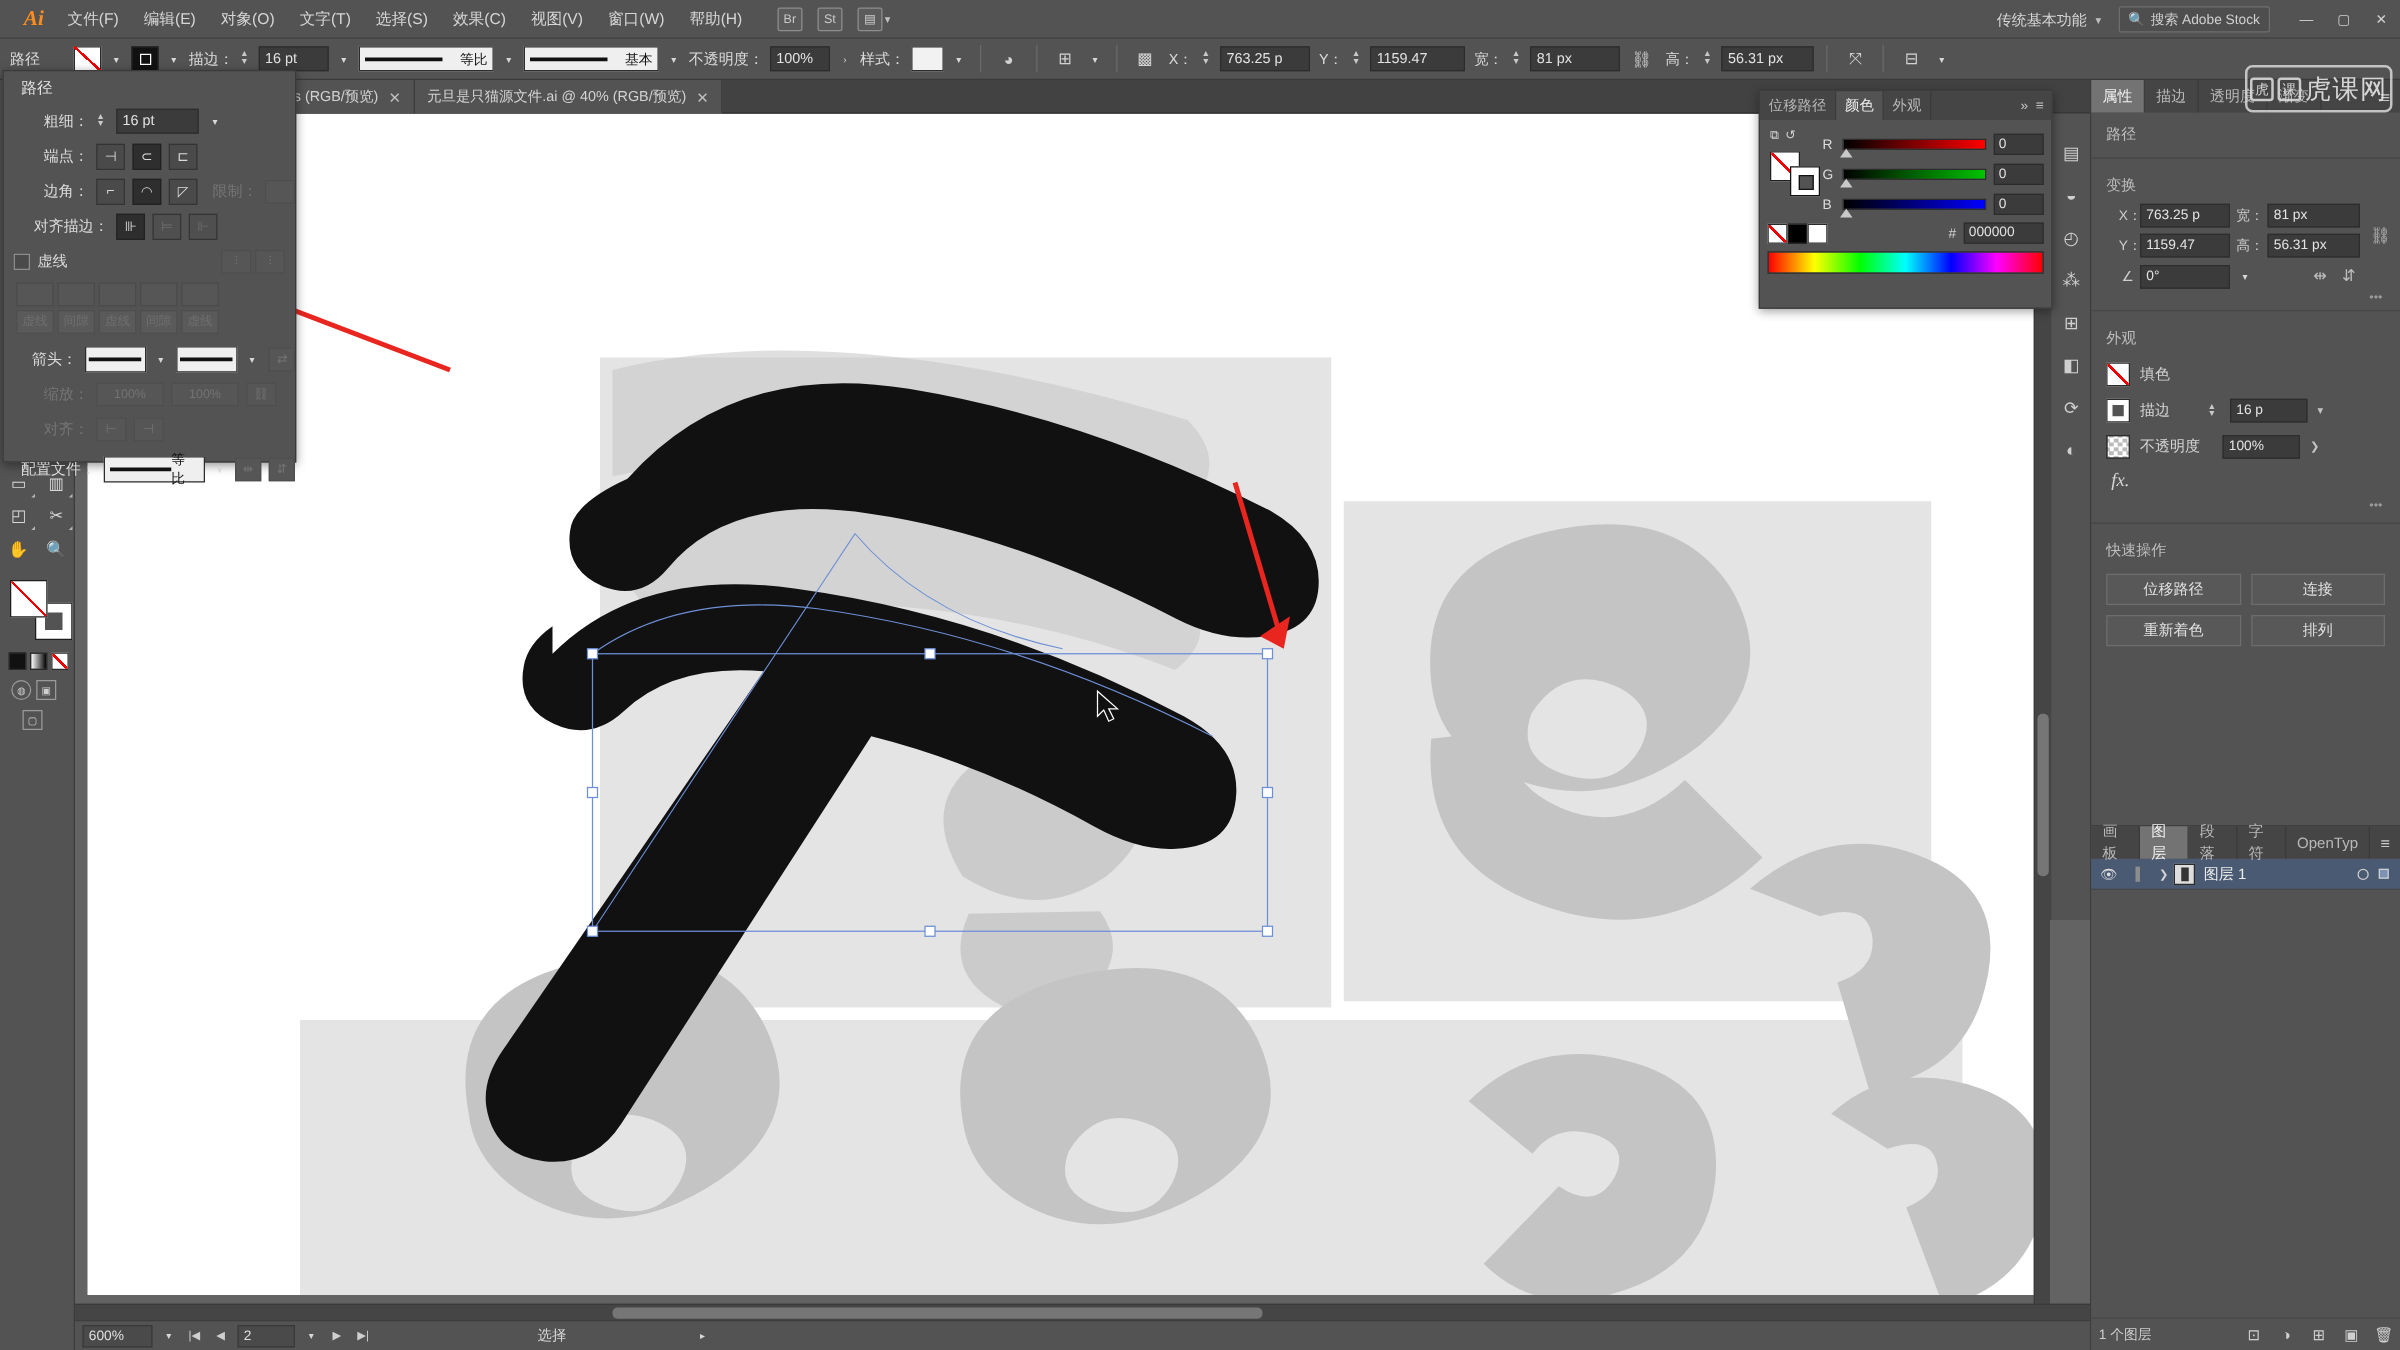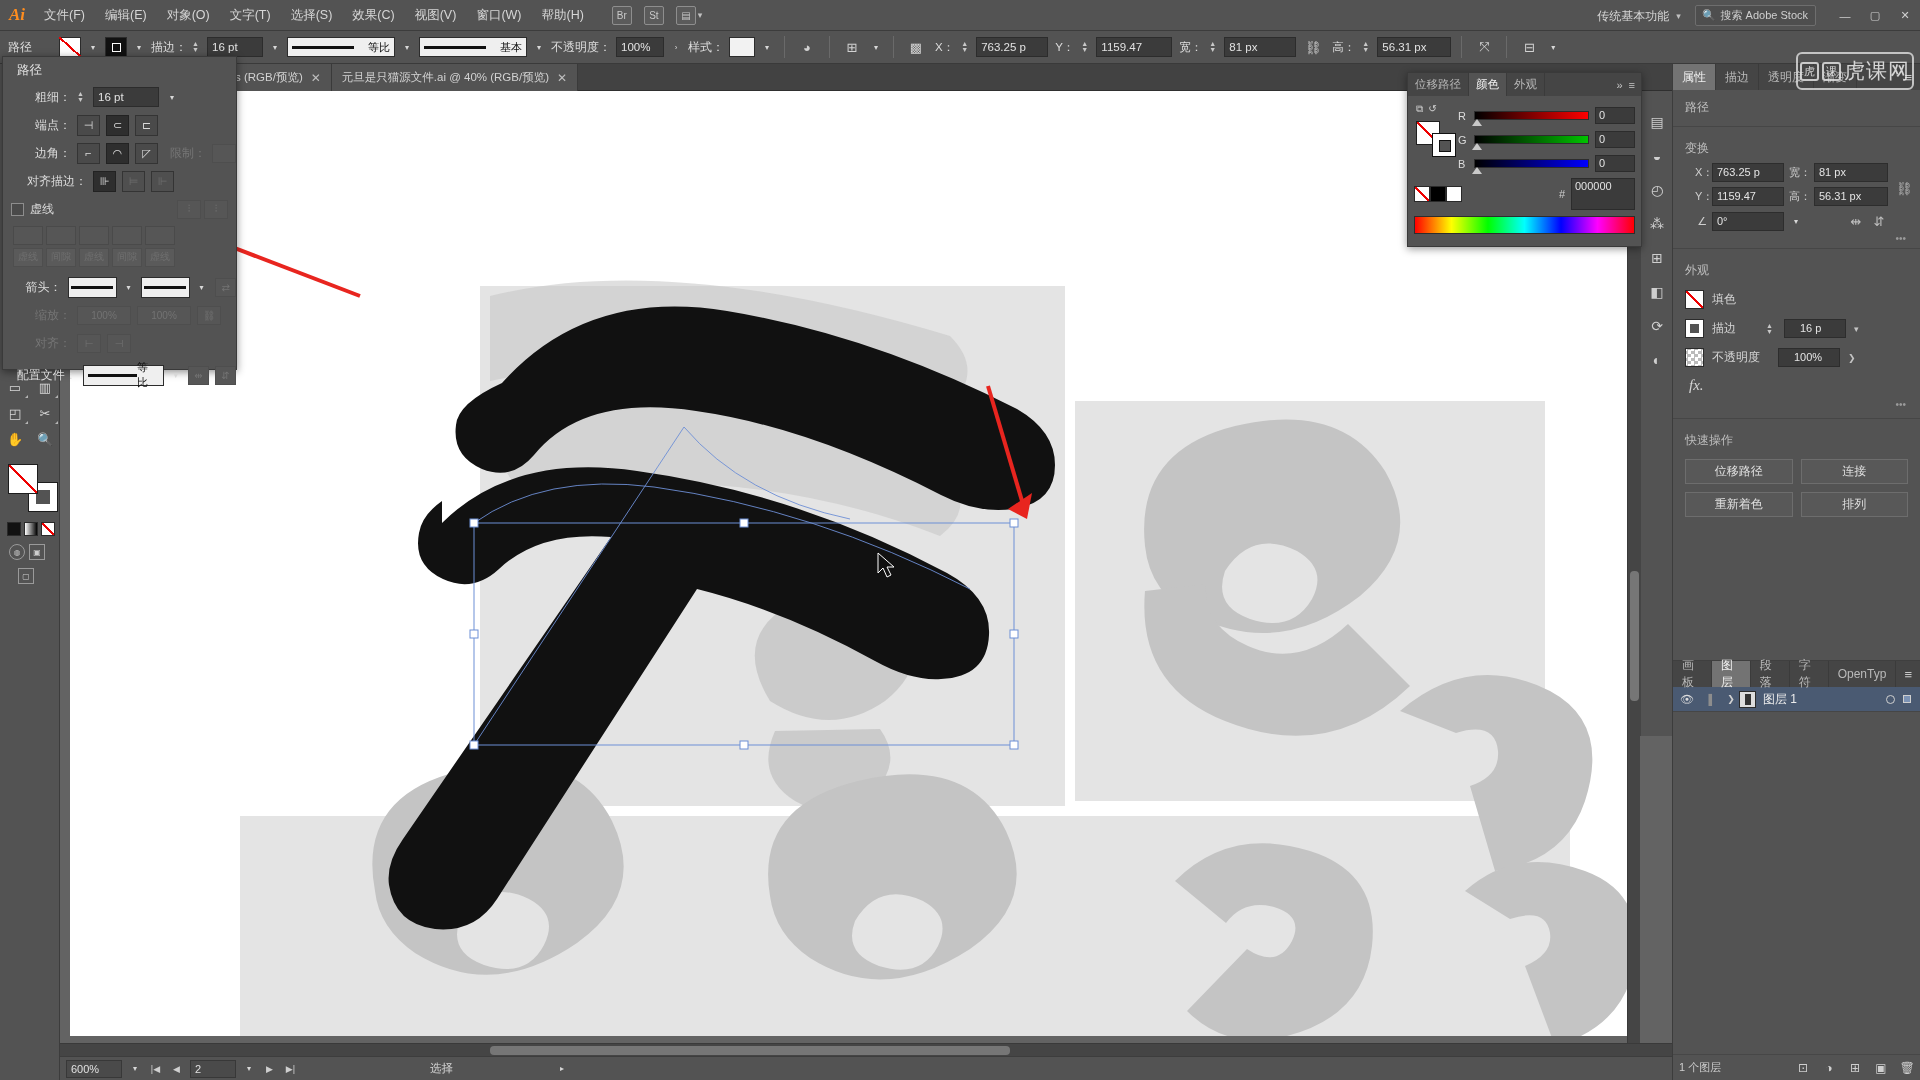--- a/index.html
+++ b/index.html
@@ -17,20 +17,21 @@
   
   .menubar {
     position: absolute; left: 0; top: 0; width: 1920px; height: 31px;
     background: #535353; display: flex; align-items: center;
     border-bottom: 1px solid #3c3c3c;
   }
   .ai-logo {
     width: 34px; height: 31px; display: flex; align-items: center; justify-content: center;
     color: #ff8d1e; font-weight: bold; font-size: 17px; font-style: italic;
     font-family: "Liberation Serif", serif;
+    margin-left: 10px;
   }
   .menu-item {
     padding: 0 10px; height: 31px; line-height: 31px; font-size: 12.5px; color: #d6d6d6;
     white-space: nowrap; cursor: default;
   }
   .mb-icons { display: flex; align-items: center; margin-left: 18px; gap: 12px; }
   .mb-ico {
     width: 20px; height: 19px; border: 1px solid #8e8e8e; border-radius: 2px;
     display: flex; align-items: center; justify-content: center;
     font-size: 10px; color: #c9c9c9; background: #5b5b5b;
@@ -278,21 +279,21 @@
 
   .ap-row { display:flex; align-items:center; gap:8px; padding: 5px 12px; }
   .ap-sw { width:19px;height:19px;border:1px solid #2b2b2b; background:#fff; position:relative;}
   .ap-sw.none::after{content:'';position:absolute;inset:0;
     background: linear-gradient(to bottom left, transparent calc(50% - 1px), #e00 calc(50% - 1px), #e00 calc(50% + 1px), transparent calc(50% + 1px));}
   .ap-sw.stroke{background:#fff;}
   .ap-sw.stroke::after{content:'';position:absolute;left:4px;top:4px;width:9px;height:9px;background:#535353;}
   .ap-sw.opacity{background: repeating-conic-gradient(#bbb 0% 25%, #fff 0% 50%) 50%/7px 7px;}
   .ap-lab { font-size:12px; color:#d4d4d4; width:46px; }
   .ap-val { background:#3b3b3b;border:1px solid #2d2d2d;height:19px;width:62px;color:#e4e4e4;
-      font-size:11px;padding:0 15px;line-height:17px;}
+      font-size:11px;padding:0 4px;line-height:17px;}
   .ap-caret{font-size:9px;color:#c4c4c4;}
 
   .qa-grid { display:grid; grid-template-columns:1fr 1fr; gap:8px; padding: 4px 12px 10px 12px; }
   .qa-btn {
     height:25px; background:#585858; border:1px solid #6d6d6d; color:#e0e0e0; font-size:12px;
     display:flex;align-items:center;justify-content:center;
   }
 
   
   .layers-panel {
@@ -350,21 +351,21 @@
   .cp-track.g{background:linear-gradient(to right,#000,#00c400);}
   .cp-track.b{background:linear-gradient(to right,#000,#0000ff);}
   .cp-knob{position:absolute;left:-3px;top:7px;width:0;height:0;border-left:5px solid transparent;
      border-right:5px solid transparent;border-bottom:7px solid #c9c9c9;}
   .cp-val{background:#3b3b3b;border:1px solid #2c2c2c;width:40px;height:17px;color:#e2e2e2;
      font-size:11px;padding:0 3px;line-height:15px;}
   .cp-bottom{display:flex;align-items:center;padding:6px 6px 0 6px;gap:6px;}
   .cp-chips{display:flex;}
   .cp-chip{width:16px;height:16px;border:1px solid #2a2a2a;}
   .cp-hexlab{margin-left:auto;font-size:11px;color:#cfcfcf;}
-  .cp-hex{background:#3b3b3b;border:1px solid #2c2c2c;width:64px;height:32px;color:#e2e2e2;
+  .cp-hex{background:#3b3b3b;border:1px solid #2c2c2c;width:64px;height:17px;color:#e2e2e2;
      font-size:11px;padding:0 3px;line-height:15px;}
   .cp-spectrum{margin:6px 6px 0 6px;height:18px;border:1px solid #2d2d2d;
      background:linear-gradient(to right,#ff0000,#ffff00,#00ff00,#00ffff,#0000ff,#ff00ff,#ff0000);}
 </style>
 </head>
 <body>
 
 <div id="app">
 
   <div class="menubar">

